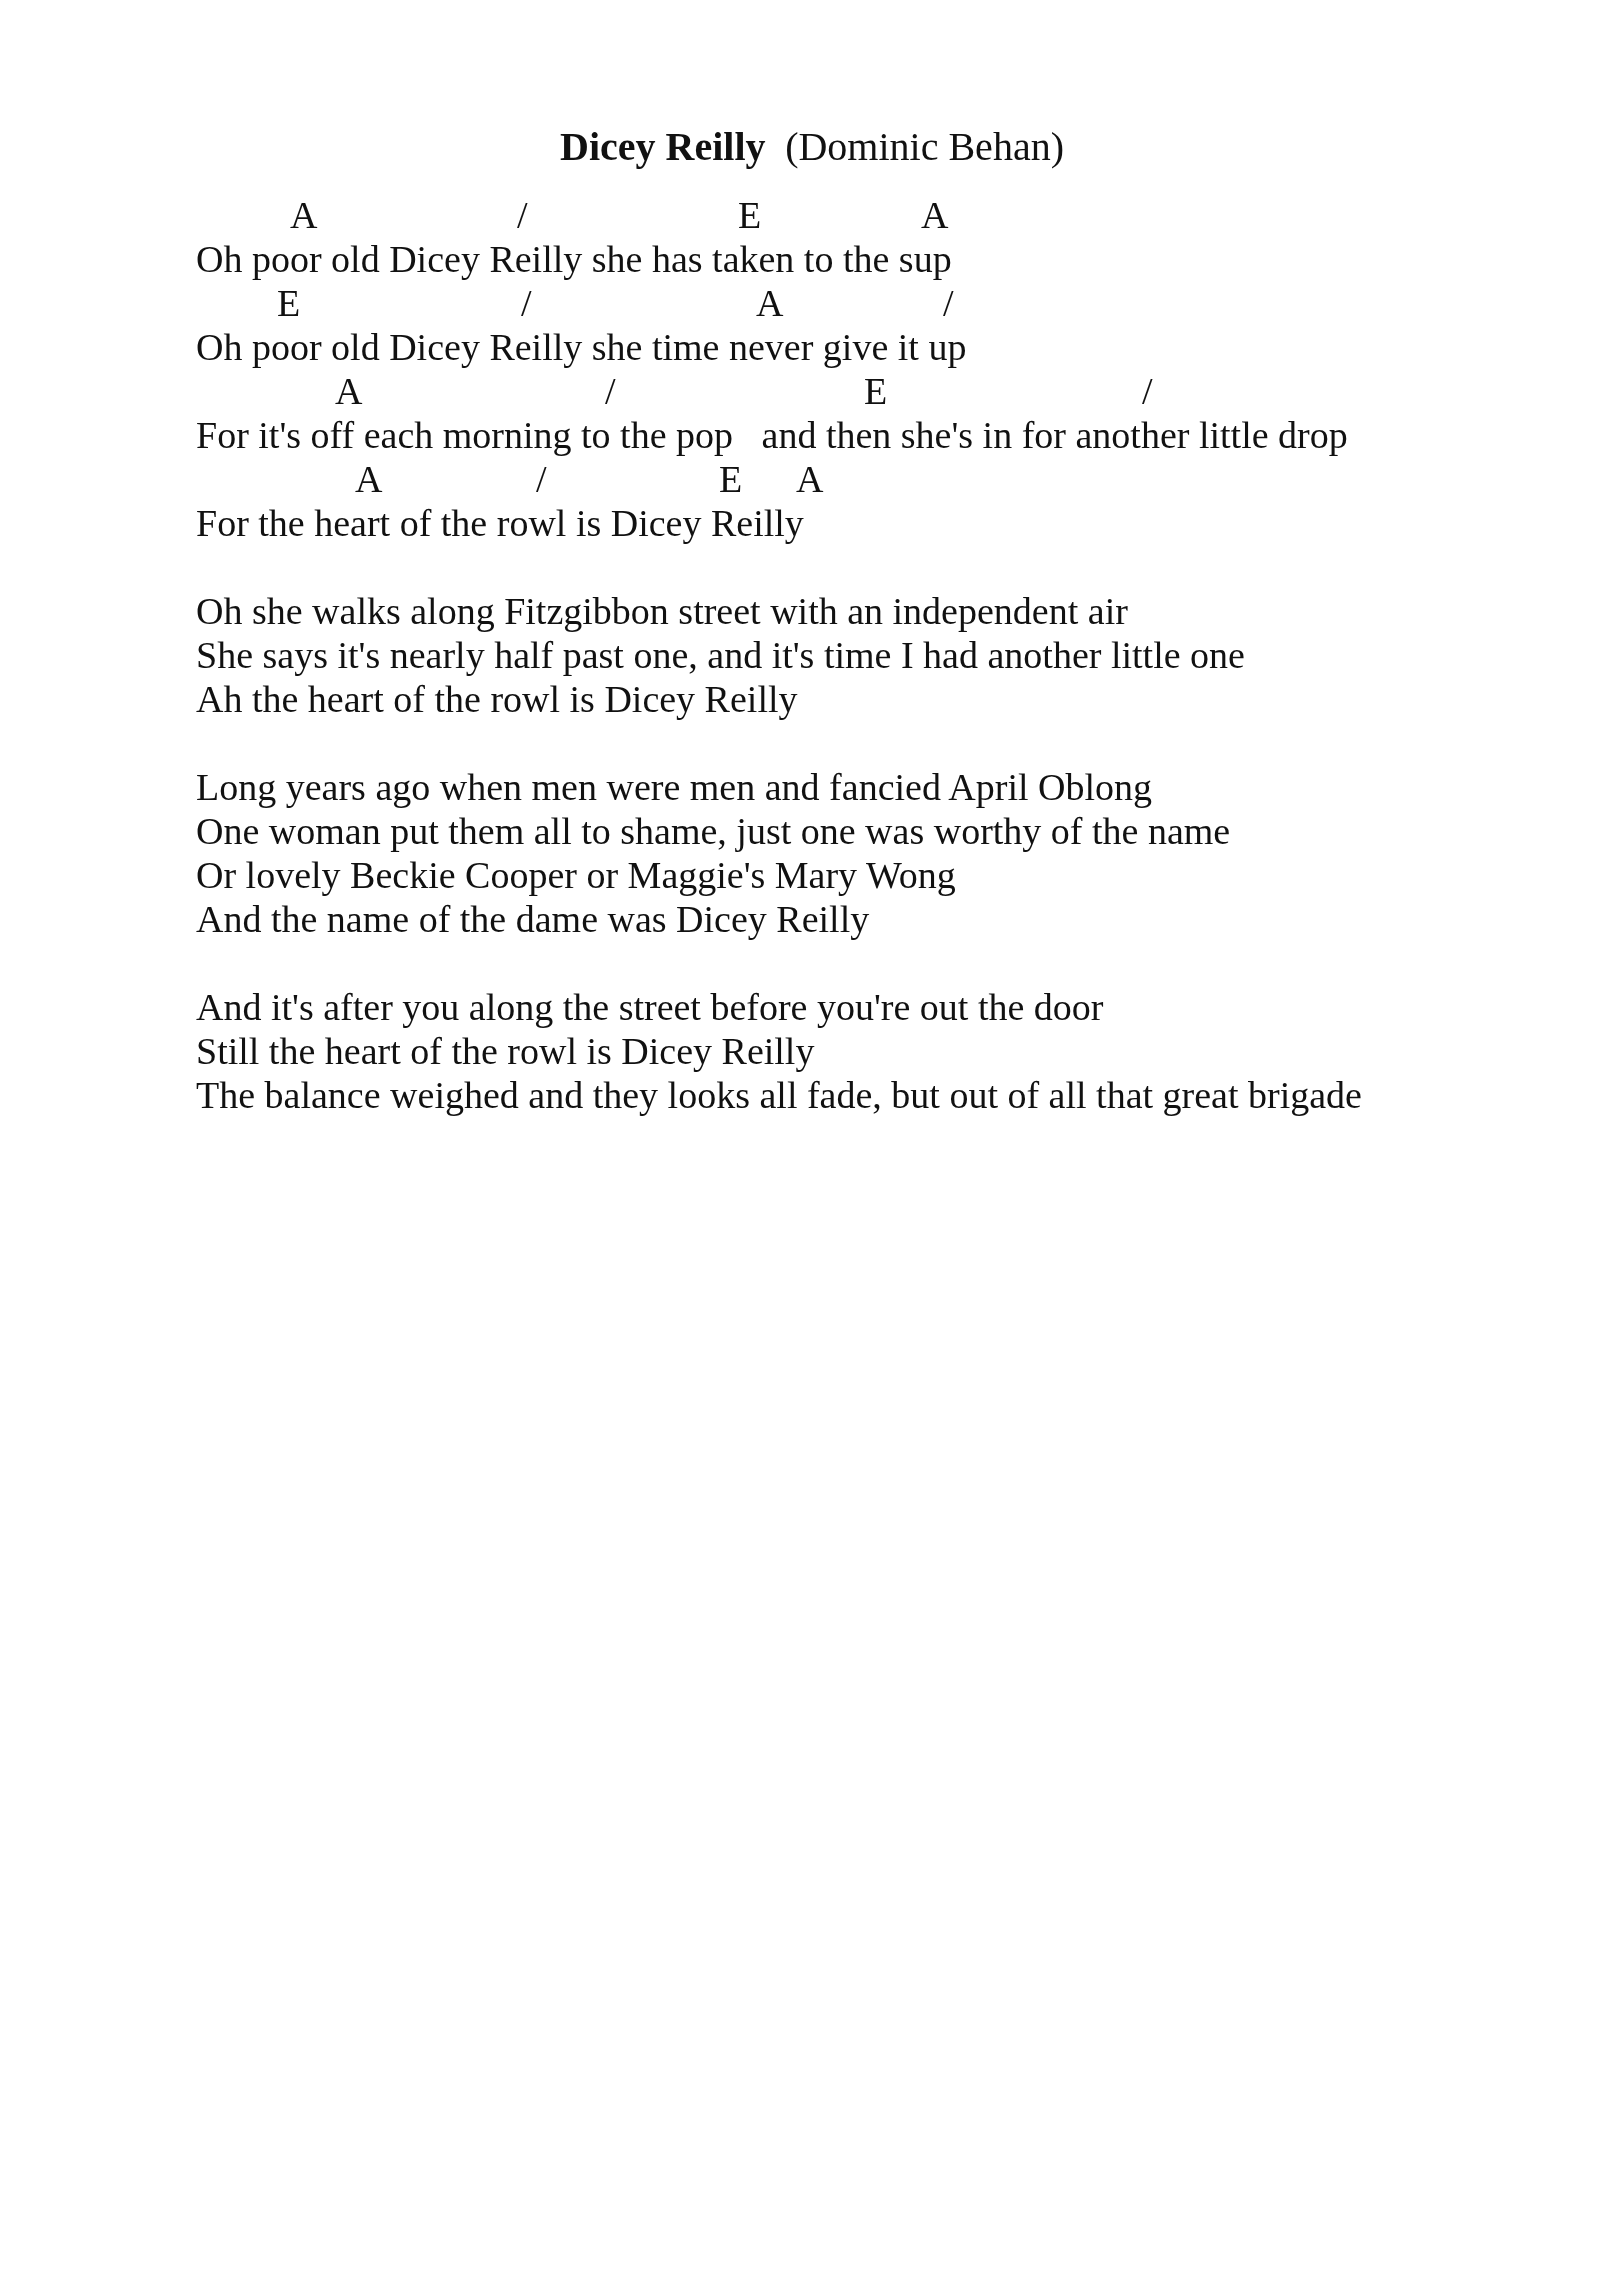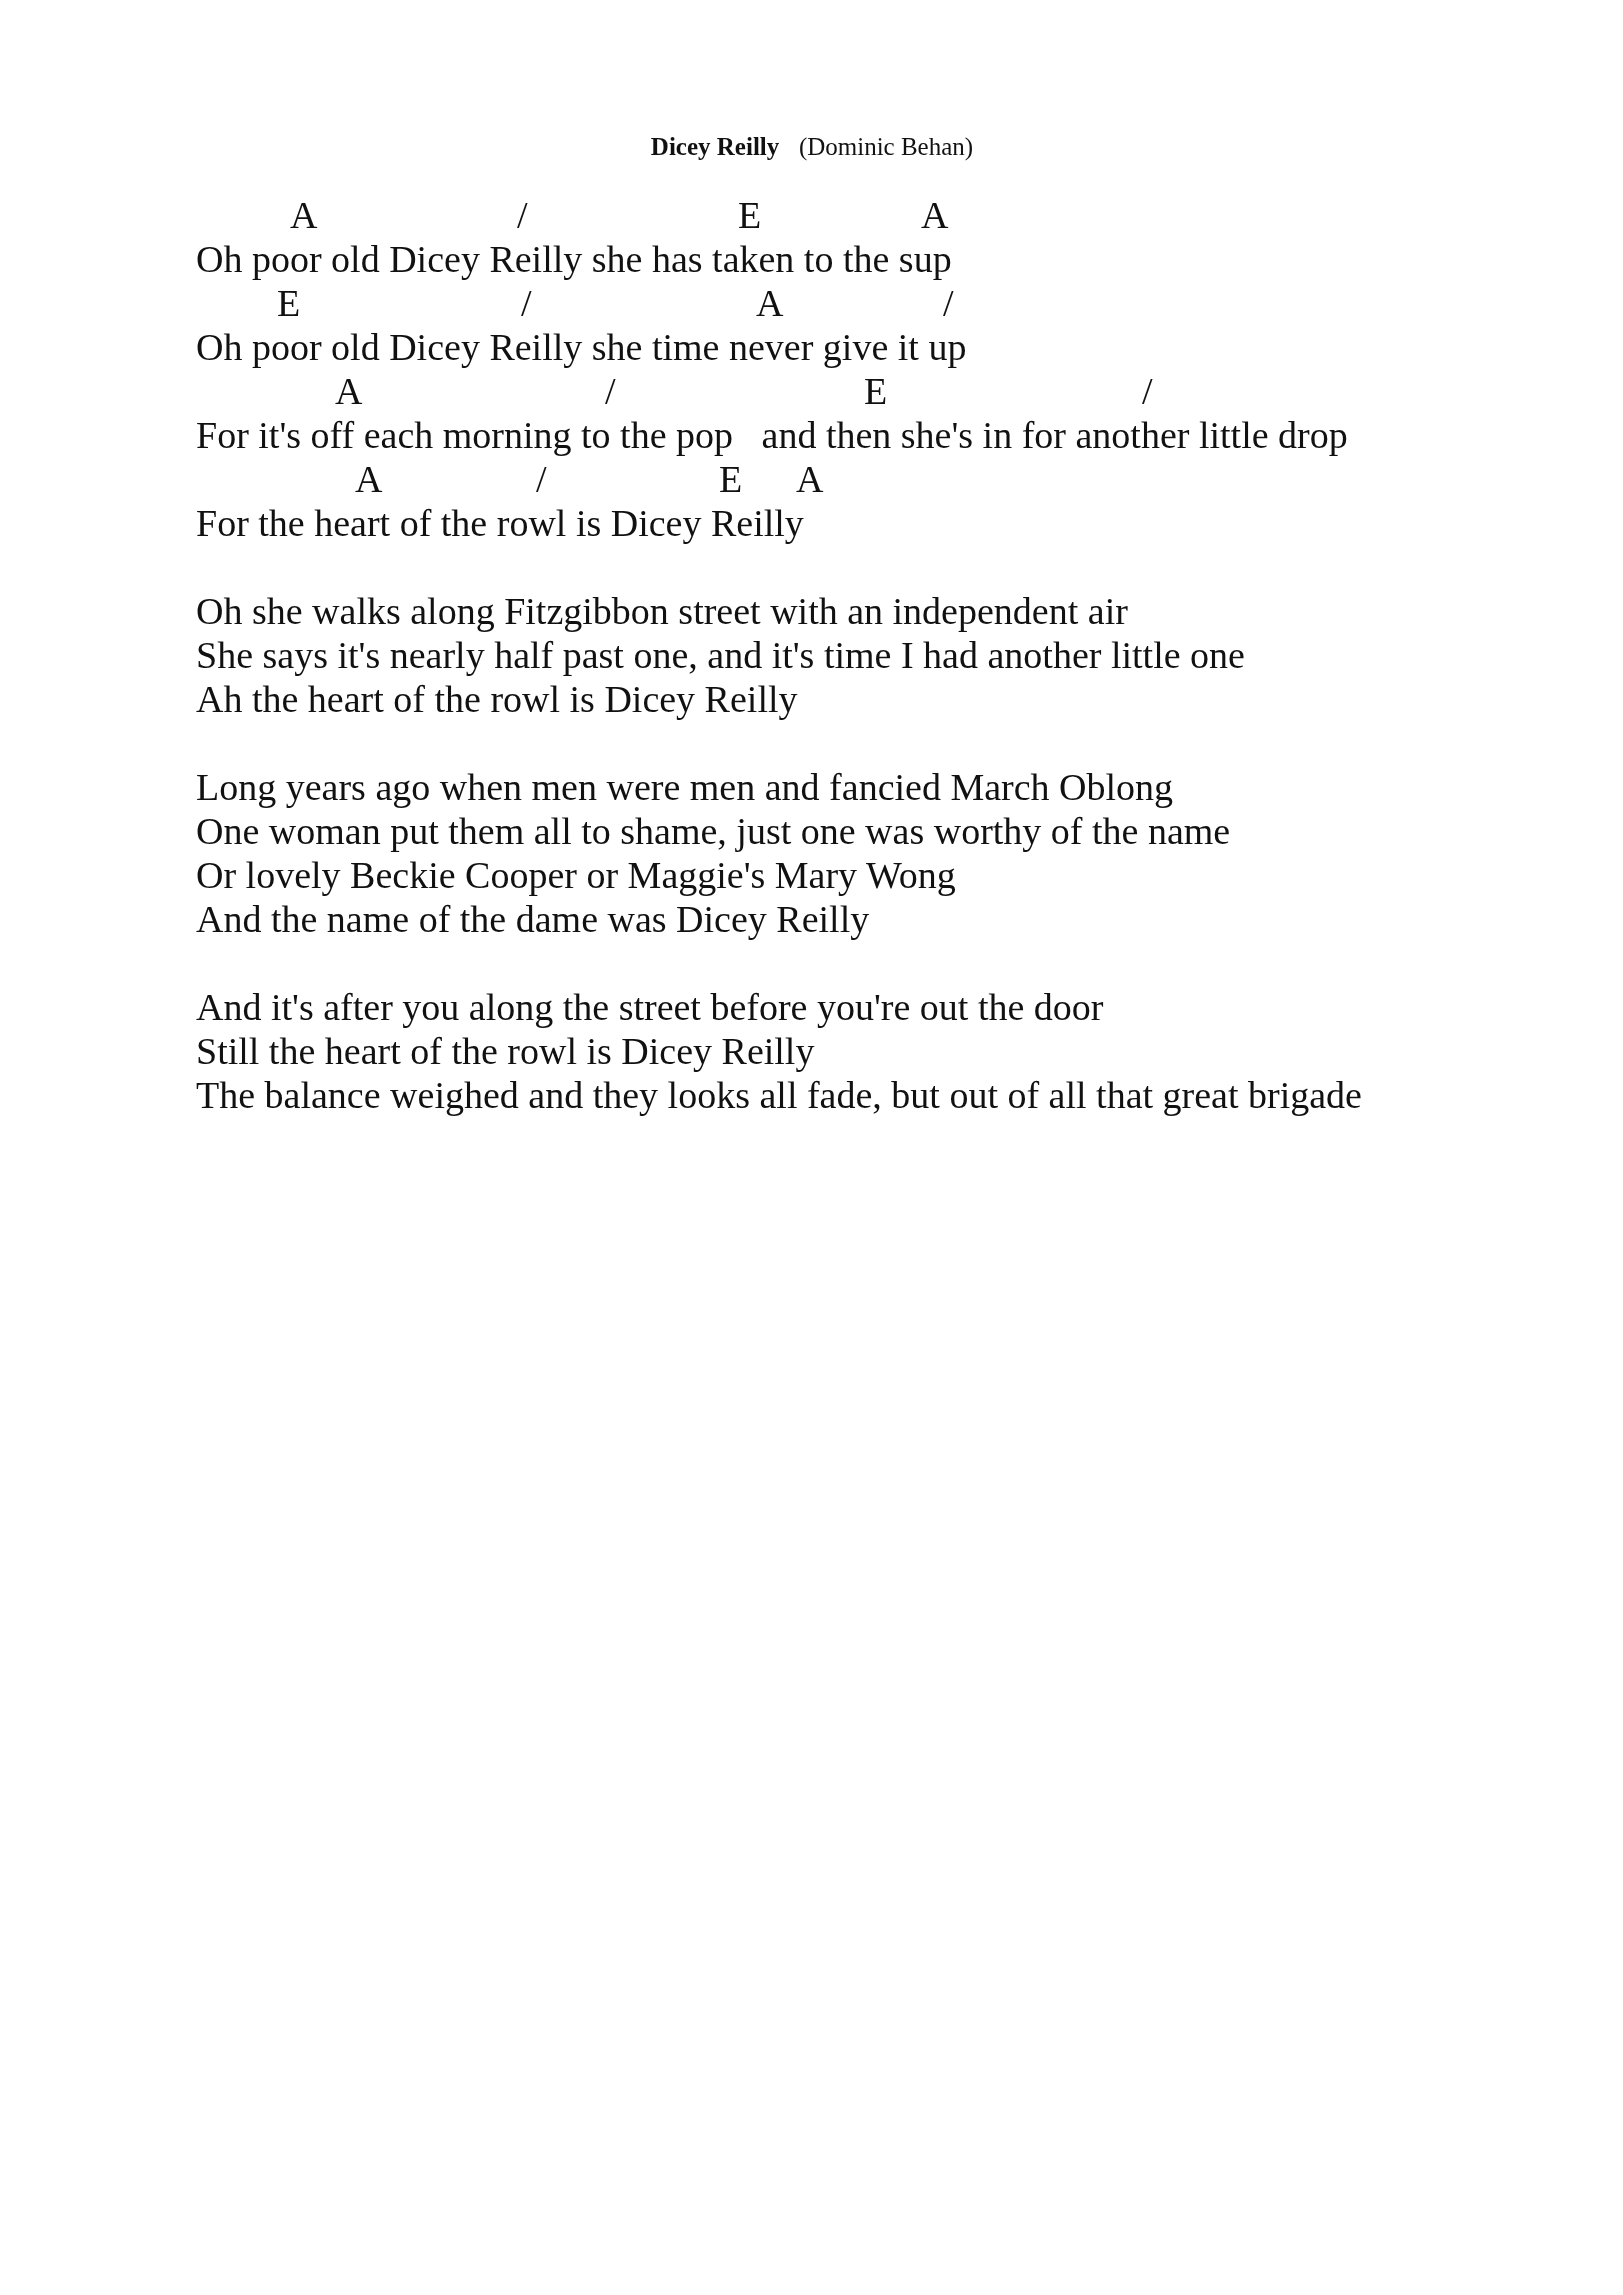--- a/index.html
+++ b/index.html
@@ -19,21 +19,21 @@
     width: 1624px;
     height: 2295px;
     background: #ffffff;
   }
   .title-line {
     position: absolute;
     top: 124px;
     left: 0;
     width: 100%;
     text-align: center;
-    font-size: 25px;
+    font-size: 40px;
     line-height: 46px;
     white-space: pre;
   }
   .song-title {
     font-weight: bold;
   }
   .song-author {
     margin-left: 19.6px;
     font-weight: normal;
   }
@@ -69,21 +69,21 @@
       <div class="line lyric-line">Oh poor old Dicey Reilly she time never give it up</div>
       <div class="line chord-line"><span class="chord-symbol" style="left: 139px;">A</span><span class="chord-symbol" style="left: 409px;">/</span><span class="chord-symbol" style="left: 668px;">E</span><span class="chord-symbol" style="left: 946px;">/</span></div>
       <div class="line lyric-line">For it's off each morning to the pop   and then she's in for another little drop</div>
       <div class="line chord-line"><span class="chord-symbol" style="left: 159px;">A</span><span class="chord-symbol" style="left: 340px;">/</span><span class="chord-symbol" style="left: 523px;">E</span><span class="chord-symbol" style="left: 600px;">A</span></div>
       <div class="line lyric-line">For the heart of the rowl is Dicey Reilly</div>
       <div class="line blank-line"></div>
       <div class="line lyric-line">Oh she walks along Fitzgibbon street with an independent air</div>
       <div class="line lyric-line">She says it's nearly half past one, and it's time I had another little one</div>
       <div class="line lyric-line">Ah the heart of the rowl is Dicey Reilly</div>
       <div class="line blank-line"></div>
-      <div class="line lyric-line">Long years ago when men were men and fancied March Oblong</div>
+      <div class="line lyric-line">Long years ago when men were men and fancied April Oblong</div>
       <div class="line lyric-line">One woman put them all to shame, just one was worthy of the name</div>
       <div class="line lyric-line">Or lovely Beckie Cooper or Maggie's Mary Wong</div>
       <div class="line lyric-line">And the name of the dame was Dicey Reilly</div>
       <div class="line blank-line"></div>
       <div class="line lyric-line">And it's after you along the street before you're out the door</div>
       <div class="line lyric-line">Still the heart of the rowl is Dicey Reilly</div>
       <div class="line lyric-line">The balance weighed and they looks all fade, but out of all that great brigade</div>
     </div>
 </div>
 

